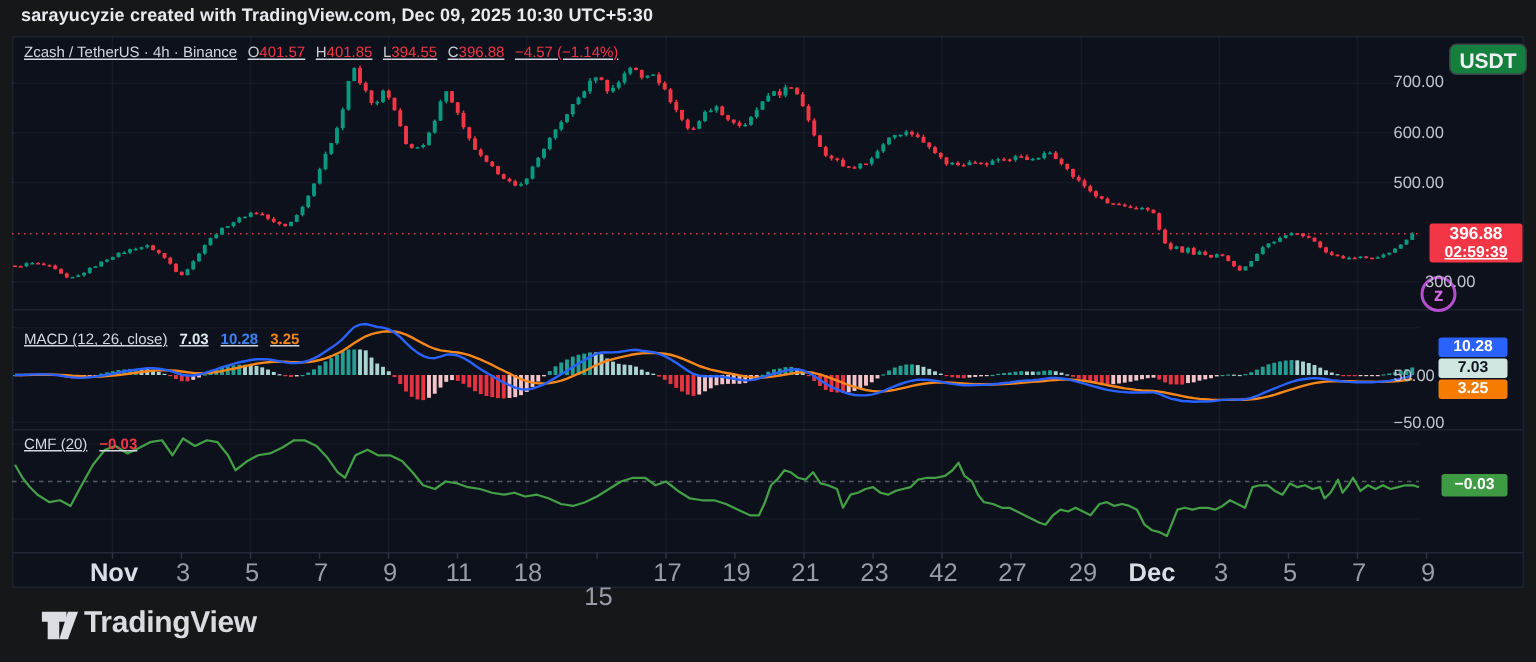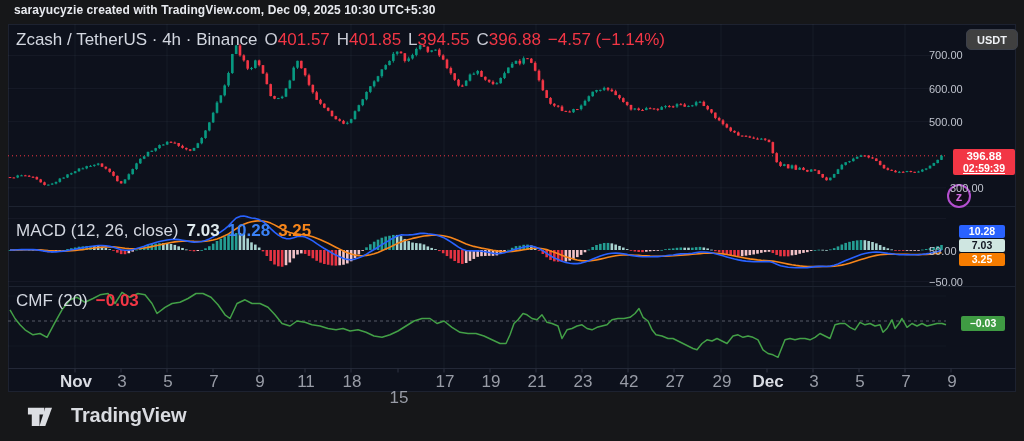--- a/index.html
+++ b/index.html
@@ -3,47 +3,47 @@
 <meta charset="utf-8">
 <style>
   html,body{margin:0;padding:0;background:#161719;width:1024px;height:441px;overflow:hidden;
     font-family:"Liberation Sans",sans-serif;-webkit-font-smoothing:antialiased;}
   .stage{position:relative;width:1024px;height:441px;background:#161719;}
   .attribution{position:absolute;left:14px;top:3px;height:18px;color:#e8eaef;font-size:12px;
     font-weight:600;letter-spacing:.1px;white-space:nowrap;}
   .chart{position:absolute;left:8px;top:24px;width:1008px;height:368px;background:#0d111c;
     border:1px solid #1d2230;box-sizing:border-box;}
   .chart svg{position:absolute;left:-1px;top:-1px;}
-  .legend{position:absolute;white-space:nowrap;font-size:17px;color:#d3d7e0;z-index:5;}
+  .legend{position:absolute;white-space:nowrap;font-size:10px;color:#d3d7e0;z-index:5;text-decoration:underline;}
   .ohlc-label{color:#c9ccd6;margin-left:7px;}
   .ohlc-value{color:#f23645;}
   .chg{color:#f23645;margin-left:7px;}
   .val-hist{color:#dfeaee;margin-left:8px;font-weight:600;}
   .val-macd{color:#3b82f6;margin-left:8px;font-weight:600;}
   .val-signal{color:#f7861b;margin-left:8px;font-weight:600;}
   .val-cmf{color:#f23645;margin-left:8px;font-weight:600;}
   .scale-label{position:absolute;left:920px;width:52px;font-size:11px;color:#bfc3cd;z-index:4;}
   .axis-label{position:absolute;top:347px;width:36px;text-align:center;font-size:17px;color:#989ca6;z-index:4;}
   .axis-label.month{color:#dadde4;font-weight:700;}
-  .usdt-btn{position:absolute;left:957px;top:4px;width:50px;height:19px;background:#404040;
-    border:1px solid #3c404b;border-radius:5px;color:#eef0f4;font-size:11px;font-weight:700;
+  .usdt-btn{position:absolute;left:957px;top:4px;width:50px;height:19px;background:#15803d;
+    border:1px solid #3c404b;border-radius:5px;color:#eef0f4;font-size:14px;font-weight:700;
     display:flex;align-items:center;justify-content:center;z-index:6;}
   .price-badge{position:absolute;left:944px;top:124px;width:62px;height:26px;background:#f23645;
     border-radius:2px;color:#fff;text-align:center;z-index:6;padding-top:1px;box-sizing:border-box;}
   .price-badge .p{font-size:11.5px;font-weight:700;line-height:12px;}
   .price-badge .cd{font-size:10.5px;font-weight:700;line-height:12px;text-decoration:underline;}
   .mbadge{position:absolute;left:950px;width:46px;height:13px;border-radius:2px;color:#fff;
     font-size:10.5px;font-weight:700;text-align:center;line-height:13px;z-index:6;}
   .mbadge.macd{top:200px;background:#2962ff;}
   .mbadge.hist{top:214px;background:#cfe6e1;color:#10141f;}
   .mbadge.signal{top:228px;background:#f57c00;}
   .cmf-badge{position:absolute;left:952px;top:291px;width:44px;height:15px;background:#3f9b43;
     border-radius:2px;color:#fff;font-size:10.5px;font-weight:700;text-align:center;line-height:15px;z-index:6;}
   .footer{position:absolute;left:0;top:392px;width:1024px;height:49px;background:#161719;}
-  .tv-logo{position:absolute;left:26px;top:10px;display:flex;align-items:center;gap:18px;
+  .tv-logo{position:absolute;left:26px;top:10px;display:flex;align-items:center;gap:3px;
     color:#d9dbe0;cursor:pointer;}
   .tv-logo .word{font-size:20px;font-weight:700;letter-spacing:-0.2px;}
 </style>
 </head>
 <body>
 
 <div class="stage">
 
   <div class="attribution">
     <span>sarayucyzie created with TradingView.com, Dec 09, 2025 10:30 UTC+5:30</span>

